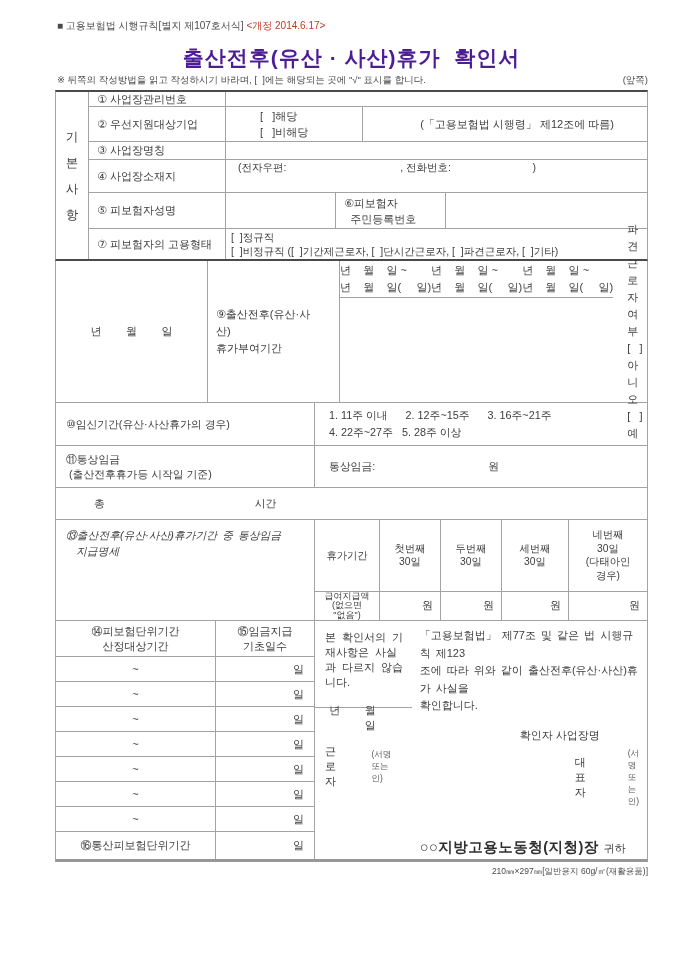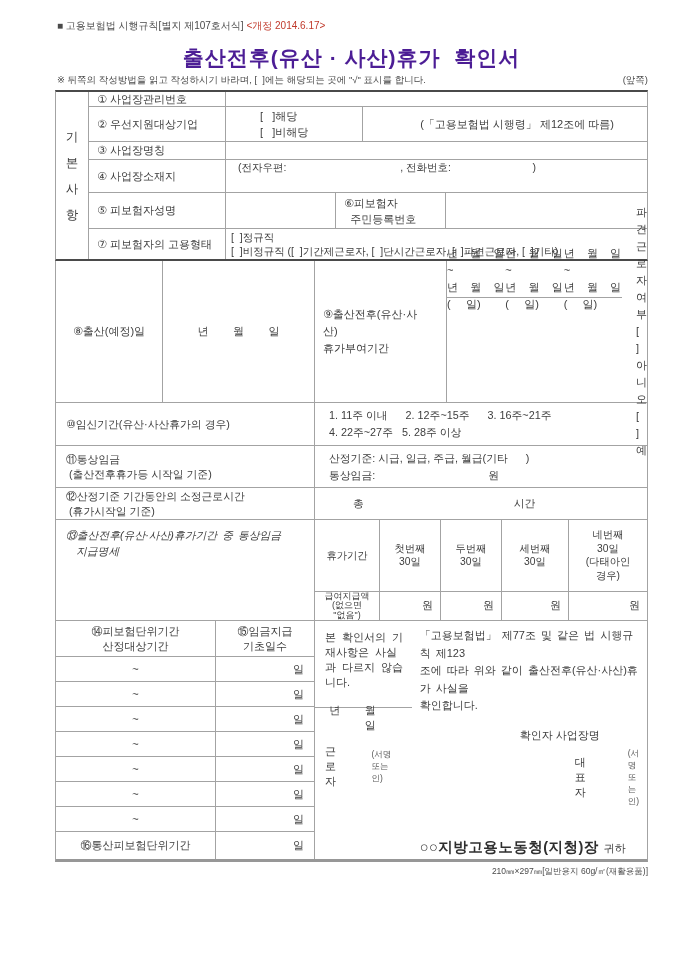--- a/index.html
+++ b/index.html
@@ -157,21 +157,20 @@
       <div class="b-label br cell" data-bind="basic.r7_label">⑦ 피보험자의 고용형태</div>
       <div class="emp-cell cell" data-bind="basic.r7_options">[  ]정규직
 [  ]비정규직 ([  ]기간제근로자, [  ]단시간근로자, [  ]파견근로자, [  ]기타)</div>
     </div>
   </div>
 </div>
 
 <div class="abs main-table">
 
   <div class="sec-a">
-    <div class="a-col1 br cell ctr" data-bind="leave.f8_label">⑧출산(예정)일</div>
     <div class="a-col2 br cell ctr" data-bind="leave.f8_value">년        월        일</div>
     <div class="a-col3 br vcol" data-bind="leave.f9_label">⑨출산전후(유산·사
 산)
 휴가부여기간</div>
     <div class="a-col4">
       <div class="period bb">
         <div class="inner" data-bind="leave.period">년    월    일 ~
 년    월    일(     일)</div>
       </div>
       <div class="period bb">
@@ -192,31 +191,28 @@
   <div class="b-sec-row h43">
     <div class="sb-label br vcol" data-bind="f10.label">⑩임신기간(유산·사산휴가의 경우)</div>
     <div class="sb-content vcol" data-bind="f10.options">1. 11주 이내      2. 12주~15주      3. 16주~21주
 4. 22주~27주   5. 28주 이상</div>
   </div>
 
   <div class="b-sec-row h42">
     <div class="sb-label br vcol" data-bind="f11.label">⑪통상임금
  (출산전후휴가등 시작일 기준)</div>
     <div class="sb-content vcol">
-      <div data-bind="f11.basis">산정기준: 시급, 일급, 주급, 월급(기타      )</div>
       <div>
         <span data-bind="f11.wage_label">통상임금:</span>
         <span class="gap110" data-bind="f11.wage_unit">원</span>
       </div>
     </div>
   </div>
 
   <div class="b-sec-row h32">
-    <div class="sb-label br vcol" data-bind="f12.label">⑫산정기준 기간동안의 소정근로시간
- (휴가시작일 기준)</div>
     <div class="sb-content cell" style="padding-left:38px">
       <span data-bind="f12.total">총</span>
       <span class="gap150" data-bind="f12.hours">시간</span>
     </div>
   </div>
 
   <div class="sec-c">
     <div class="c-label br" data-bind="f13.label">⑬출산전후(유산·사산)휴가기간 중 통상임금
   지급명세</div>
     <div class="c-grid">

